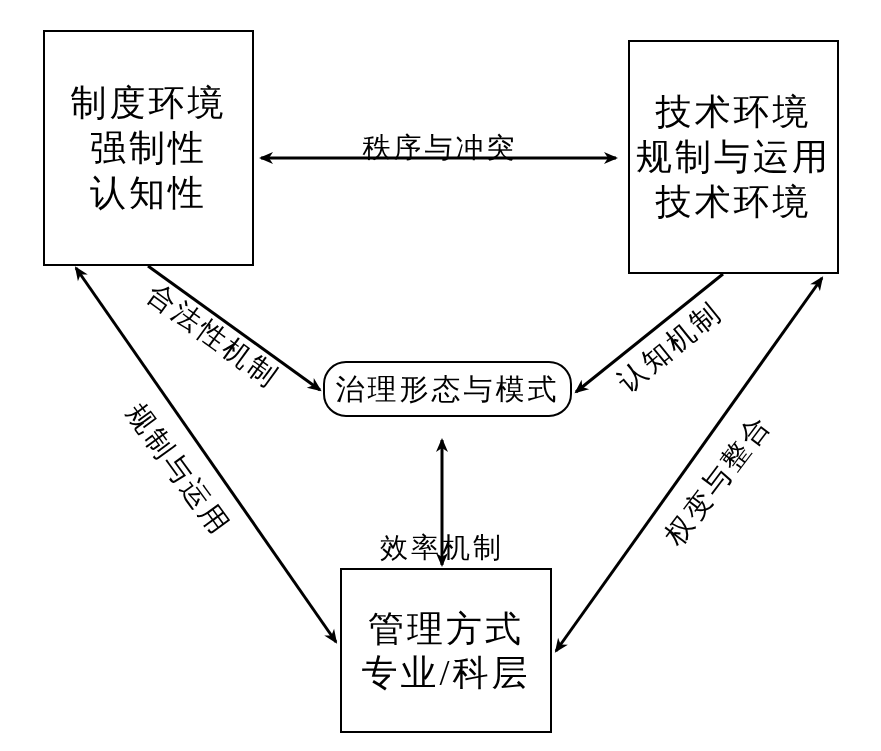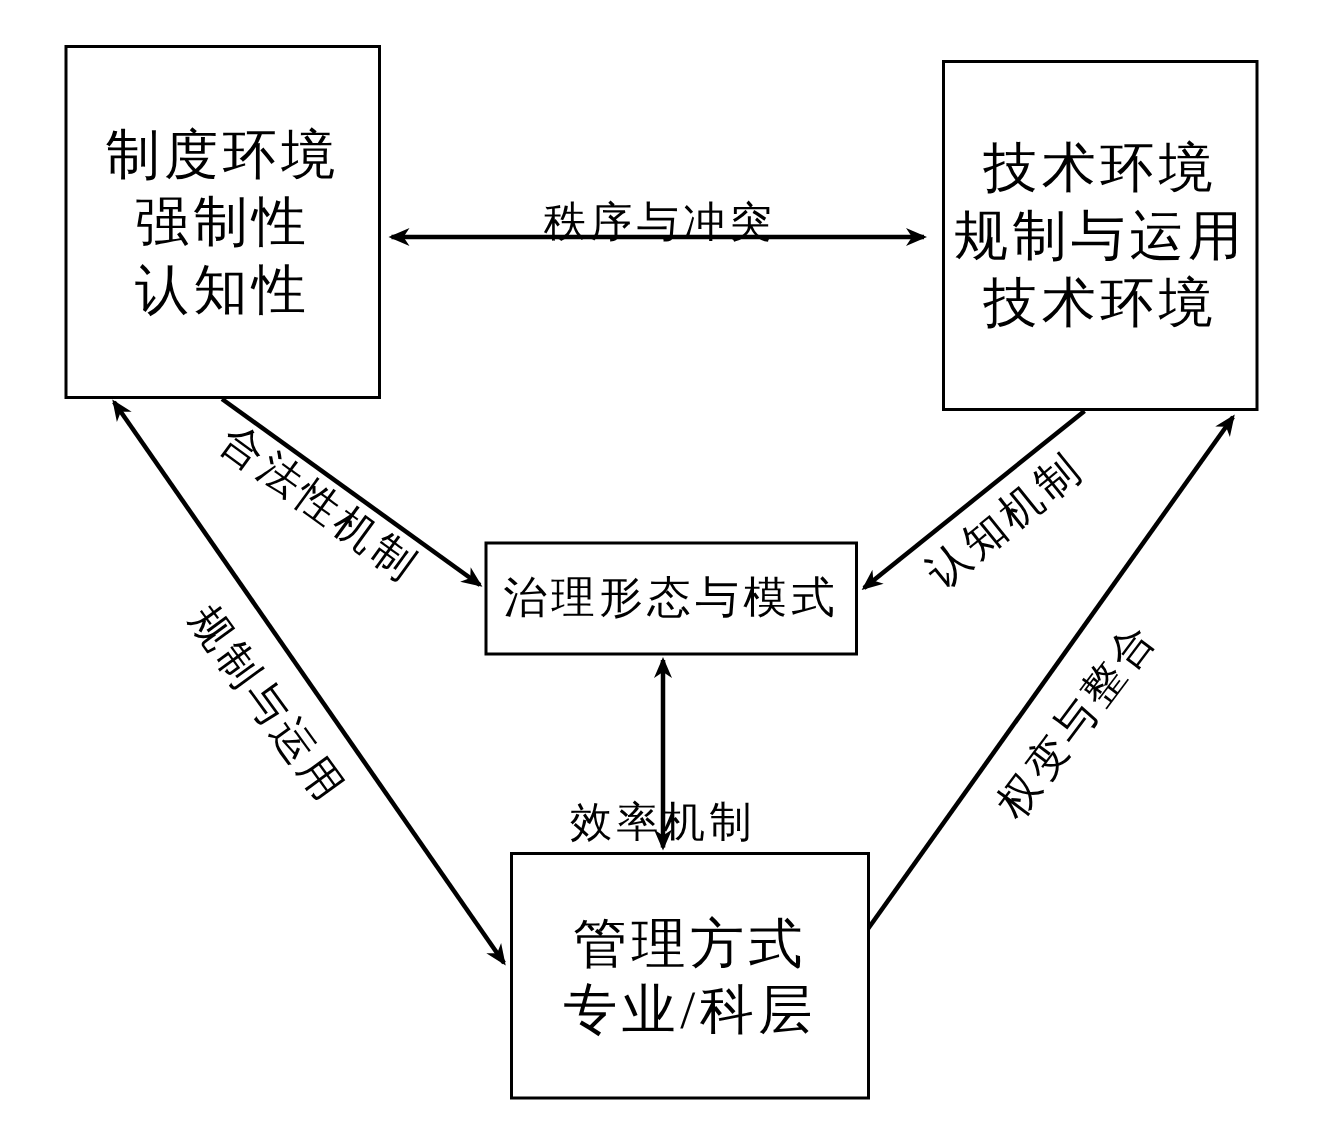--- a/index.html
+++ b/index.html
@@ -34,22 +34,22 @@
     box-sizing: border-box;
   }
   .node .line {
     font-size: 36px;
     line-height: 45px;
     letter-spacing: 3px;
     white-space: nowrap;
   }
   #institution-box { left: 43px;  top: 30px;  width: 211px; height: 236px; }
   #technology-box  { left: 628px; top: 40px;  width: 211px; height: 234px; }
-  #governance-box  { left: 323px; top: 361px; width: 249px; height: 76px; }
-  #management-box  { left: 340px; top: 568px; width: 240px; height: 165px; }
+  #governance-box  { left: 323px; top: 361px; width: 249px; height: 56px; border-radius: 23px; }
+  #management-box  { left: 340px; top: 568px; width: 212px; height: 165px; }
   #management-box .line { line-height: 44px; }
   #governance-box .line { font-size: 29px; }
 
   .edge-label {
     position: absolute;
     font-size: 28px;
     letter-spacing: 3px;
     white-space: nowrap;
     transform-origin: center center;
   }

